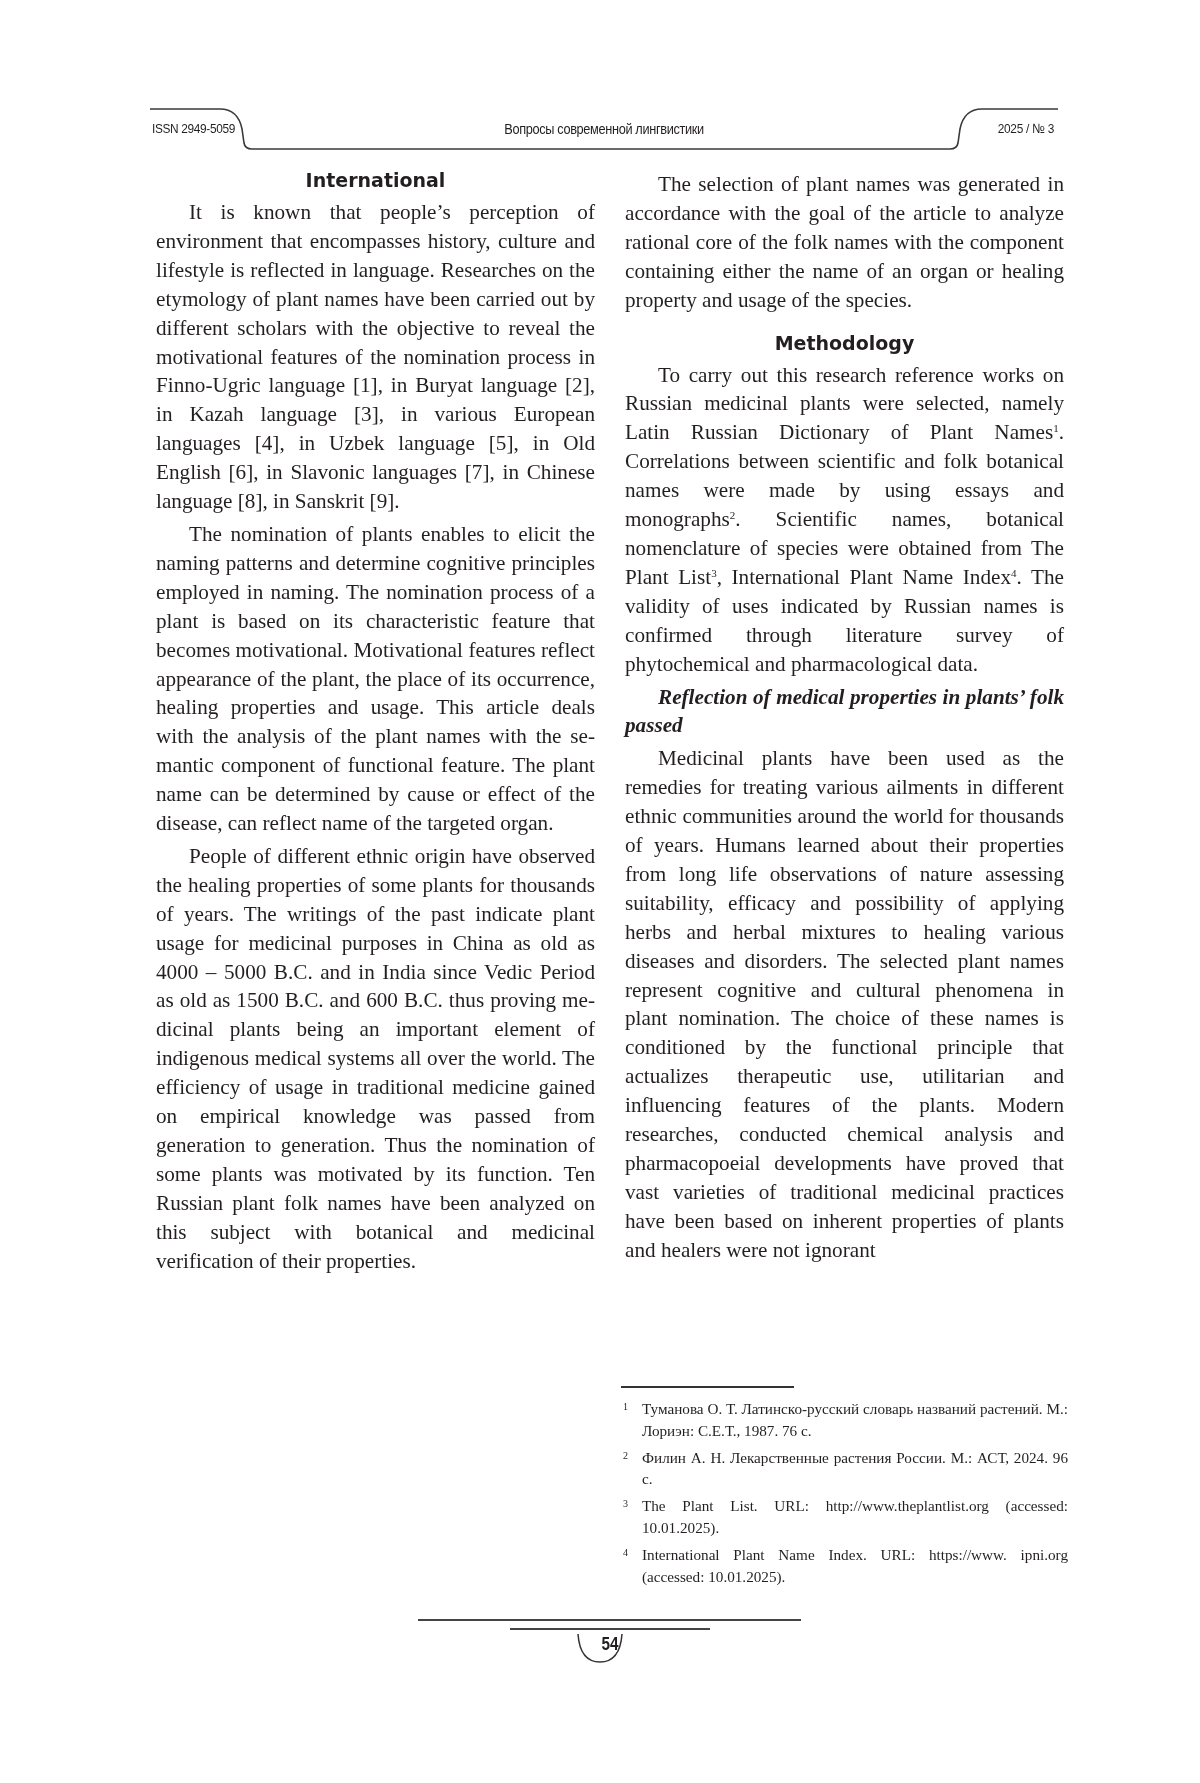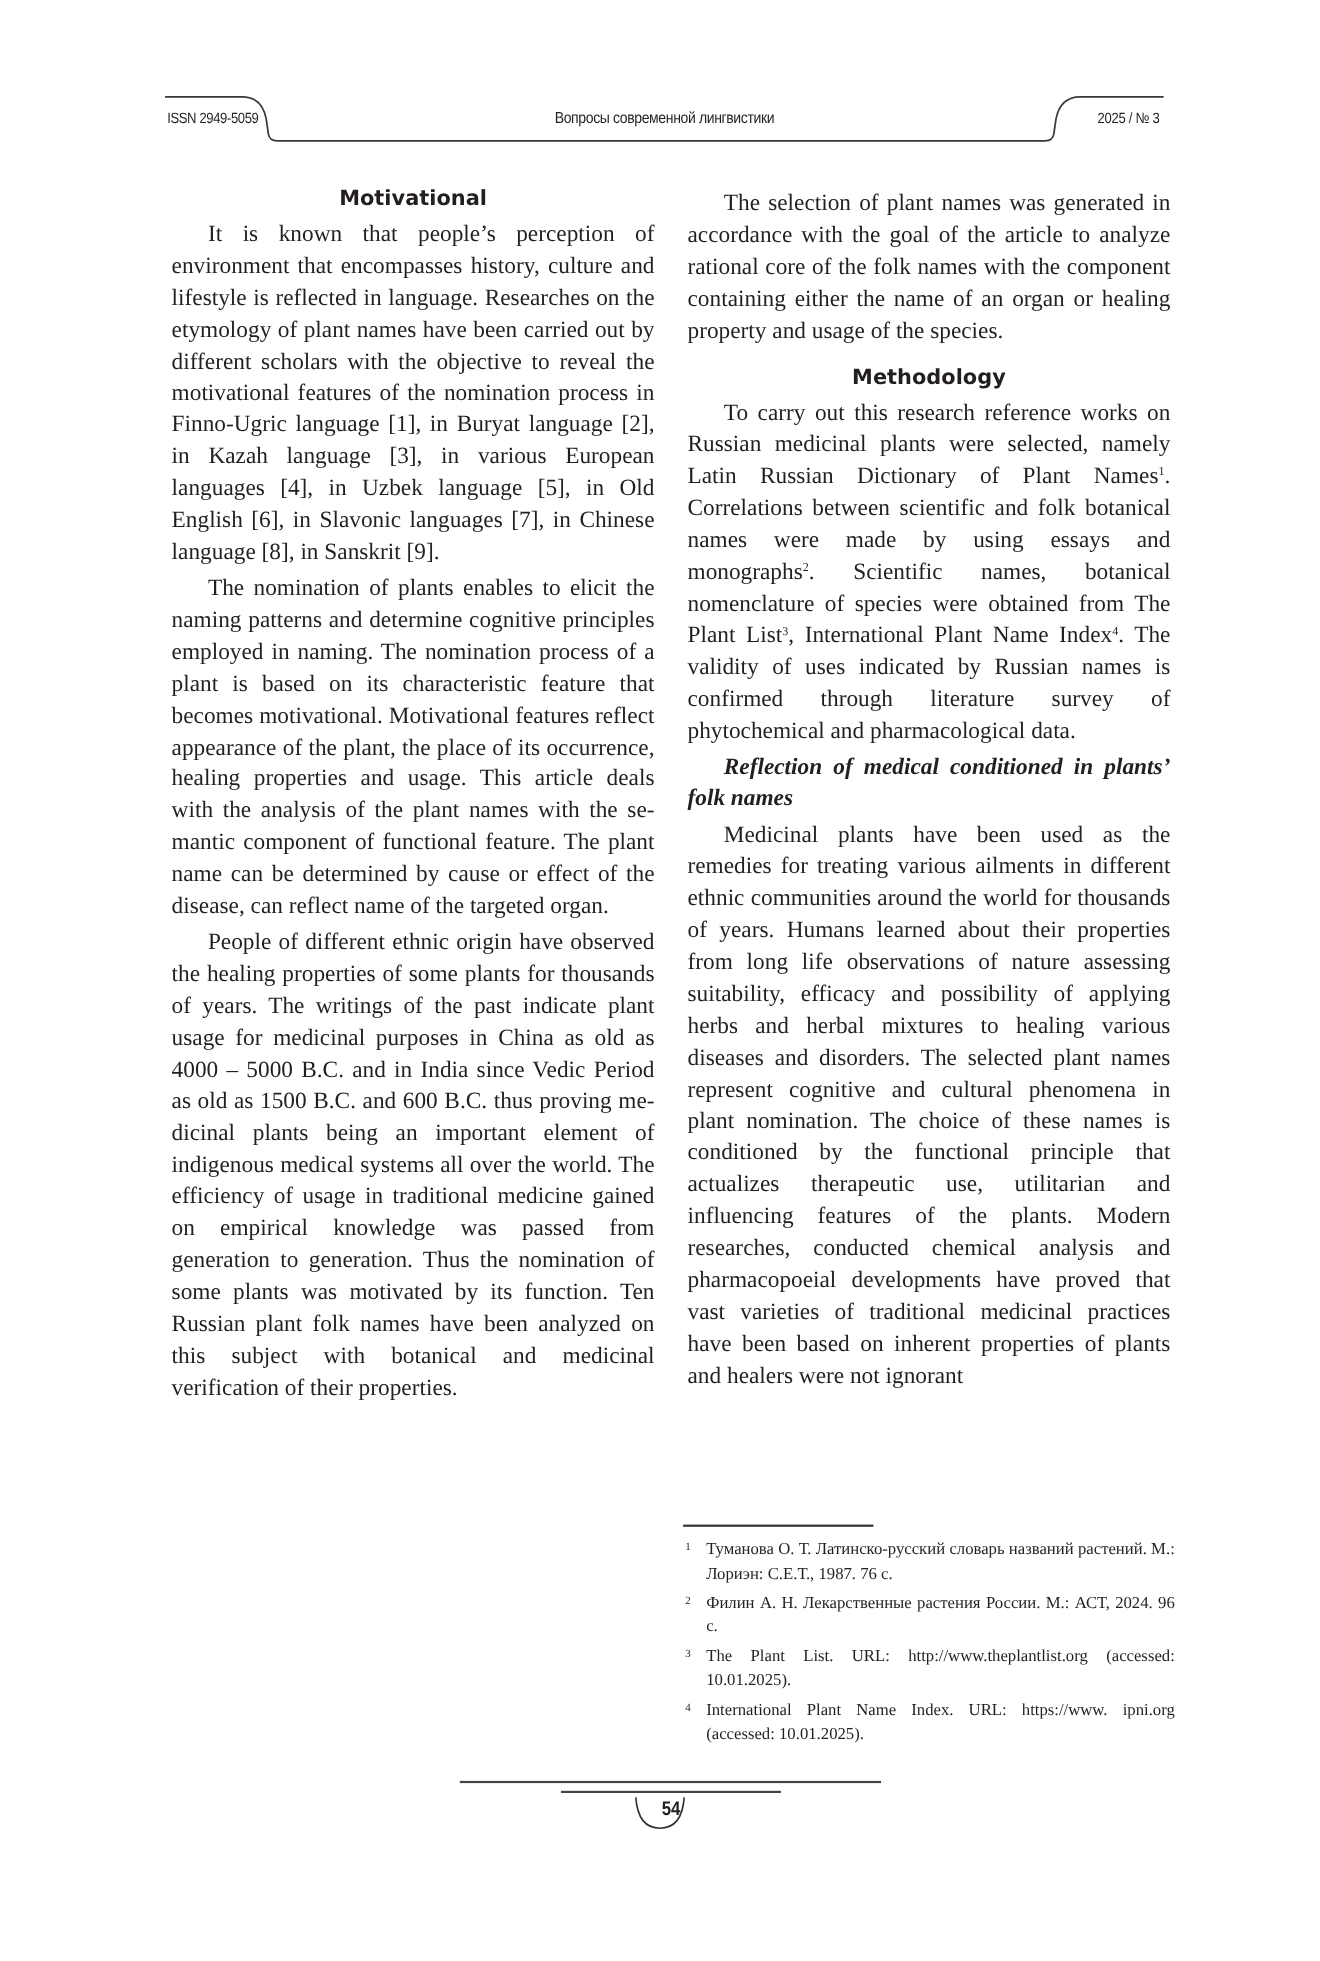--- a/index.html
+++ b/index.html
@@ -1,17 +1,17 @@
 <!DOCTYPE html>
 <html><head>
 <meta charset="utf-8">
 <style>
   html, body { margin: 0; padding: 0; background: #ffffff; }
   body { width: 1200px; height: 1783px; position: relative; overflow: hidden; color: #231f20; }
-  .header { position: absolute; left: 150px; top: 86px; width: 908px; height: 44px; }
+  .header { position: absolute; left: 150px; top: 107px; width: 908px; height: 44px; }
   .header svg { position: absolute; left: 0; top: 0; }
   .hdr-issn { position: absolute; left: 2px; top: 14px; font-family: "Liberation Sans", sans-serif; font-size: 13.5px; letter-spacing: -0.4px; transform: scaleX(0.88); transform-origin: left; }
   .hdr-title { position: absolute; left: 0; width: 100%; top: 14px; text-align: center; font-family: "Liberation Sans", sans-serif; font-size: 14.5px; letter-spacing: -0.4px; transform: scaleX(0.88); }
   .hdr-issue { position: absolute; right: 4px; top: 14px; font-family: "Liberation Sans", sans-serif; font-size: 13.5px; letter-spacing: -0.3px; transform: scaleX(0.88); transform-origin: right; }
 
   .col { position: absolute; top: 166px; width: 447px; font-family: "Liberation Serif", serif; font-size: 21.2px; line-height: 28.9px; }
   .col-left { left: 152px; }
   .col-right { left: 621px; width: 447px; }
   .col p { margin: 4px; text-align: justify; text-indent: 33px; hyphens: manual; }
   .section-head { font-family: "DejaVu Sans", sans-serif; font-weight: bold; font-size: 19px; text-align: center; line-height: 28px; margin: 0; }
@@ -34,31 +34,31 @@
 <div class="header">
   <svg width="908" height="44">
     <path d="M0 2 L70 2 Q88 2 92 22 L94 36 Q95 42 102 42 L800 42 Q807 42 808 36 L810 22 Q814 2 832 2 L908 2" fill="none" stroke="#3a3a3a" stroke-width="1.6"></path>
   </svg>
   <span class="hdr-issn">ISSN 2949-5059</span>
   <span class="hdr-title">Вопросы современной лингвистики</span>
   <span class="hdr-issue">2025 / № 3</span>
 </div>
 
 <div class="col col-left">
-  <h2 class="section-head">Motivational</h2>
+  <h2 class="section-head">International</h2>
   <p>It is known that people’s perception of environment that encompasses history, cul­ture and lifestyle is reflected in language. Researches on the etymology of plant names have been carried out by different scholars with the objective to reveal the motivational features of the nomination process in Finno-Ugric language [1], in Buryat language [2], in Kazah language [3], in various European languages [4], in Uzbek language [5], in Old English [6], in Slavonic languages [7], in Chinese language [8], in Sanskrit [9].</p>
   <p>The nomination of plants enables to elicit the naming patterns and determine cognitive principles employed in naming. The nomi­nation process of a plant is based on its char­acteristic feature that becomes motivational. Motivational features reflect appearance of the plant, the place of its occurrence, healing properties and usage. This article deals with the analysis of the plant names with the se­mantic component of functional feature. The plant name can be determined by cause or effect of the disease, can reflect name of the targeted organ.</p>
   <p>People of different ethnic origin have ob­served the healing properties of some plants for thousands of years. The writings of the past indicate plant usage for medicinal pur­poses in China as old as 4000 – 5000 B.C. and in India since Vedic Period as old as 1500 B.C. and 600 B.C. thus proving me­dicinal plants being an important element of indigenous medical systems all over the world. The efficiency of usage in traditional medicine gained on empirical knowledge was passed from generation to generation. Thus the nomination of some plants was mo­tivated by its function. Ten Russian plant folk names have been analyzed on this subject with botanical and medicinal verification of their properties.</p>
 </div>
 
 <div class="col col-right">
   <p>The selection of plant names was gener­ated in accordance with the goal of the arti­cle to analyze rational core of the folk names with the component containing either the name of an organ or healing property and usage of the species.</p>
   <h2 class="section-head" style="margin-top:14px;">Methodology</h2>
   <p><span>To carry out this research reference works on Russian medicinal plants were selected, namely Latin Russian Dictionary of Plant Names</span><sup>1</sup><span>. Correlations between scientific and folk botanical names were made by using essays and monographs</span><sup>2</sup><span>. Scientific names, botanical nomenclature of species were ob­tained from The Plant List</span><sup>3</sup><span>, International Plant Name Index</span><sup>4</sup><span>. The validity of uses in­dicated by Russian names is confirmed through literature survey of phytochemical and pharmacological data.</span></p>
-  <p class="sub-head">Reflection of medical conditioned in plants’ folk names</p>
+  <p class="sub-head">Reflection of medical properties in plants’ folk passed</p>
   <p>Medicinal plants have been used as the remedies for treating various ailments in dif­ferent ethnic communities around the world for thousands of years. Humans learned about their properties from long life observa­tions of nature assessing suitability, efficacy and possibility of applying herbs and herbal mixtures to healing various diseases and dis­orders. The selected plant names represent cognitive and cultural phenomena in plant nomination. The choice of these names is conditioned by the functional principle that actualizes therapeutic use, utilitarian and influencing features of the plants. Modern researches, conducted chemical analysis and pharmacopoeial developments have proved that vast varieties of traditional medicinal practices have been based on inherent prop­erties of plants and healers were not ignorant</p>
 </div>
 
 <div class="fn-rule"></div>
 <div class="footnotes">
   <div class="fn">
     <span class="fn-num">1</span>
     <span>Туманова О. Т. Латинско-русский словарь назва­ний растений. М.: Лориэн: С.Е.Т., 1987. 76 с.</span>
   </div>
   <div class="fn">

